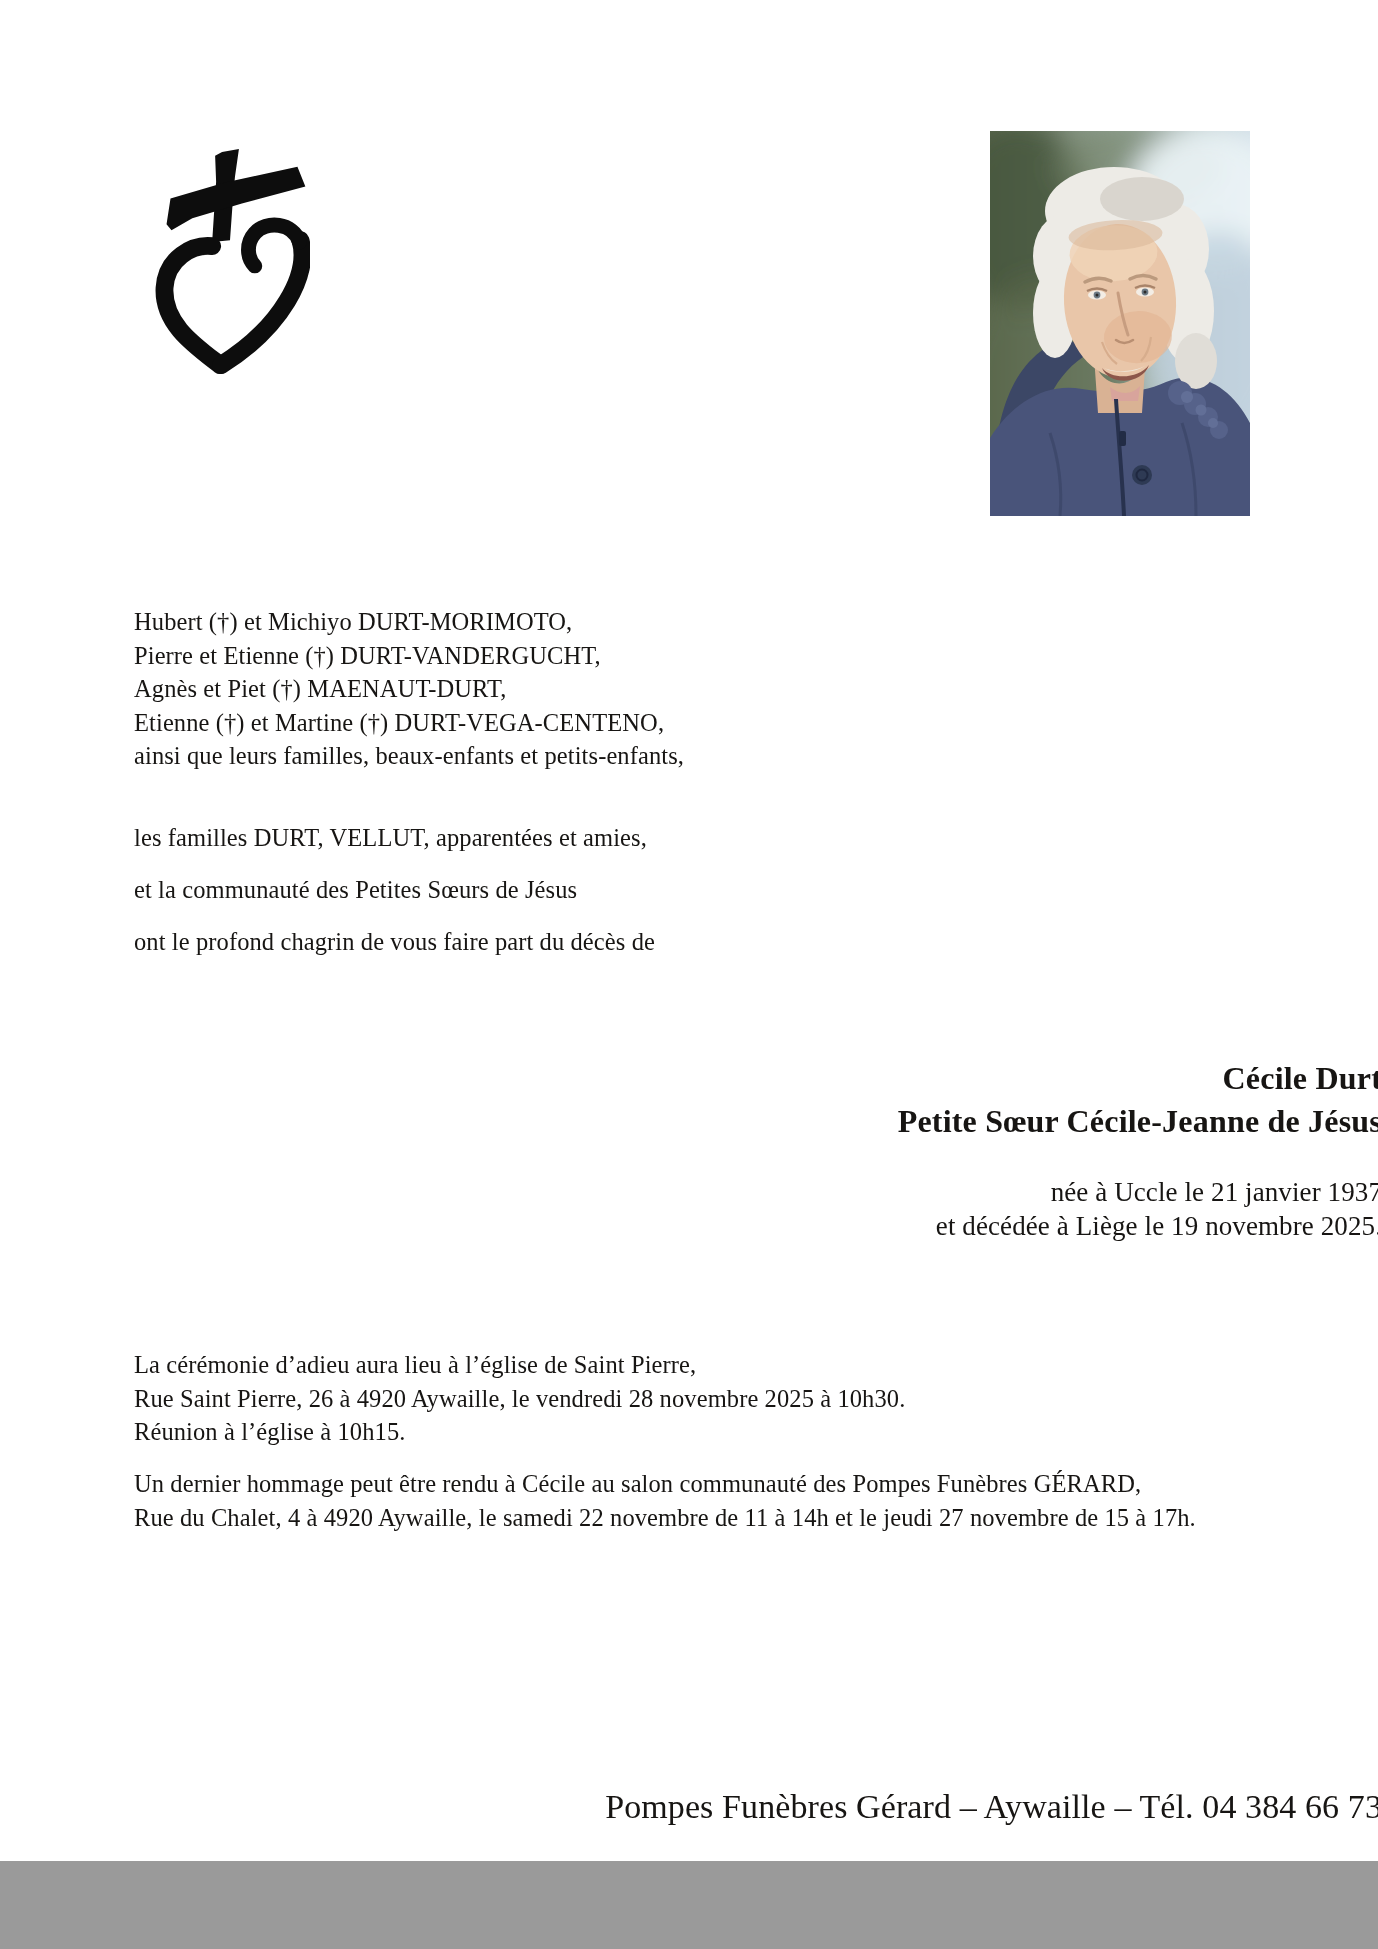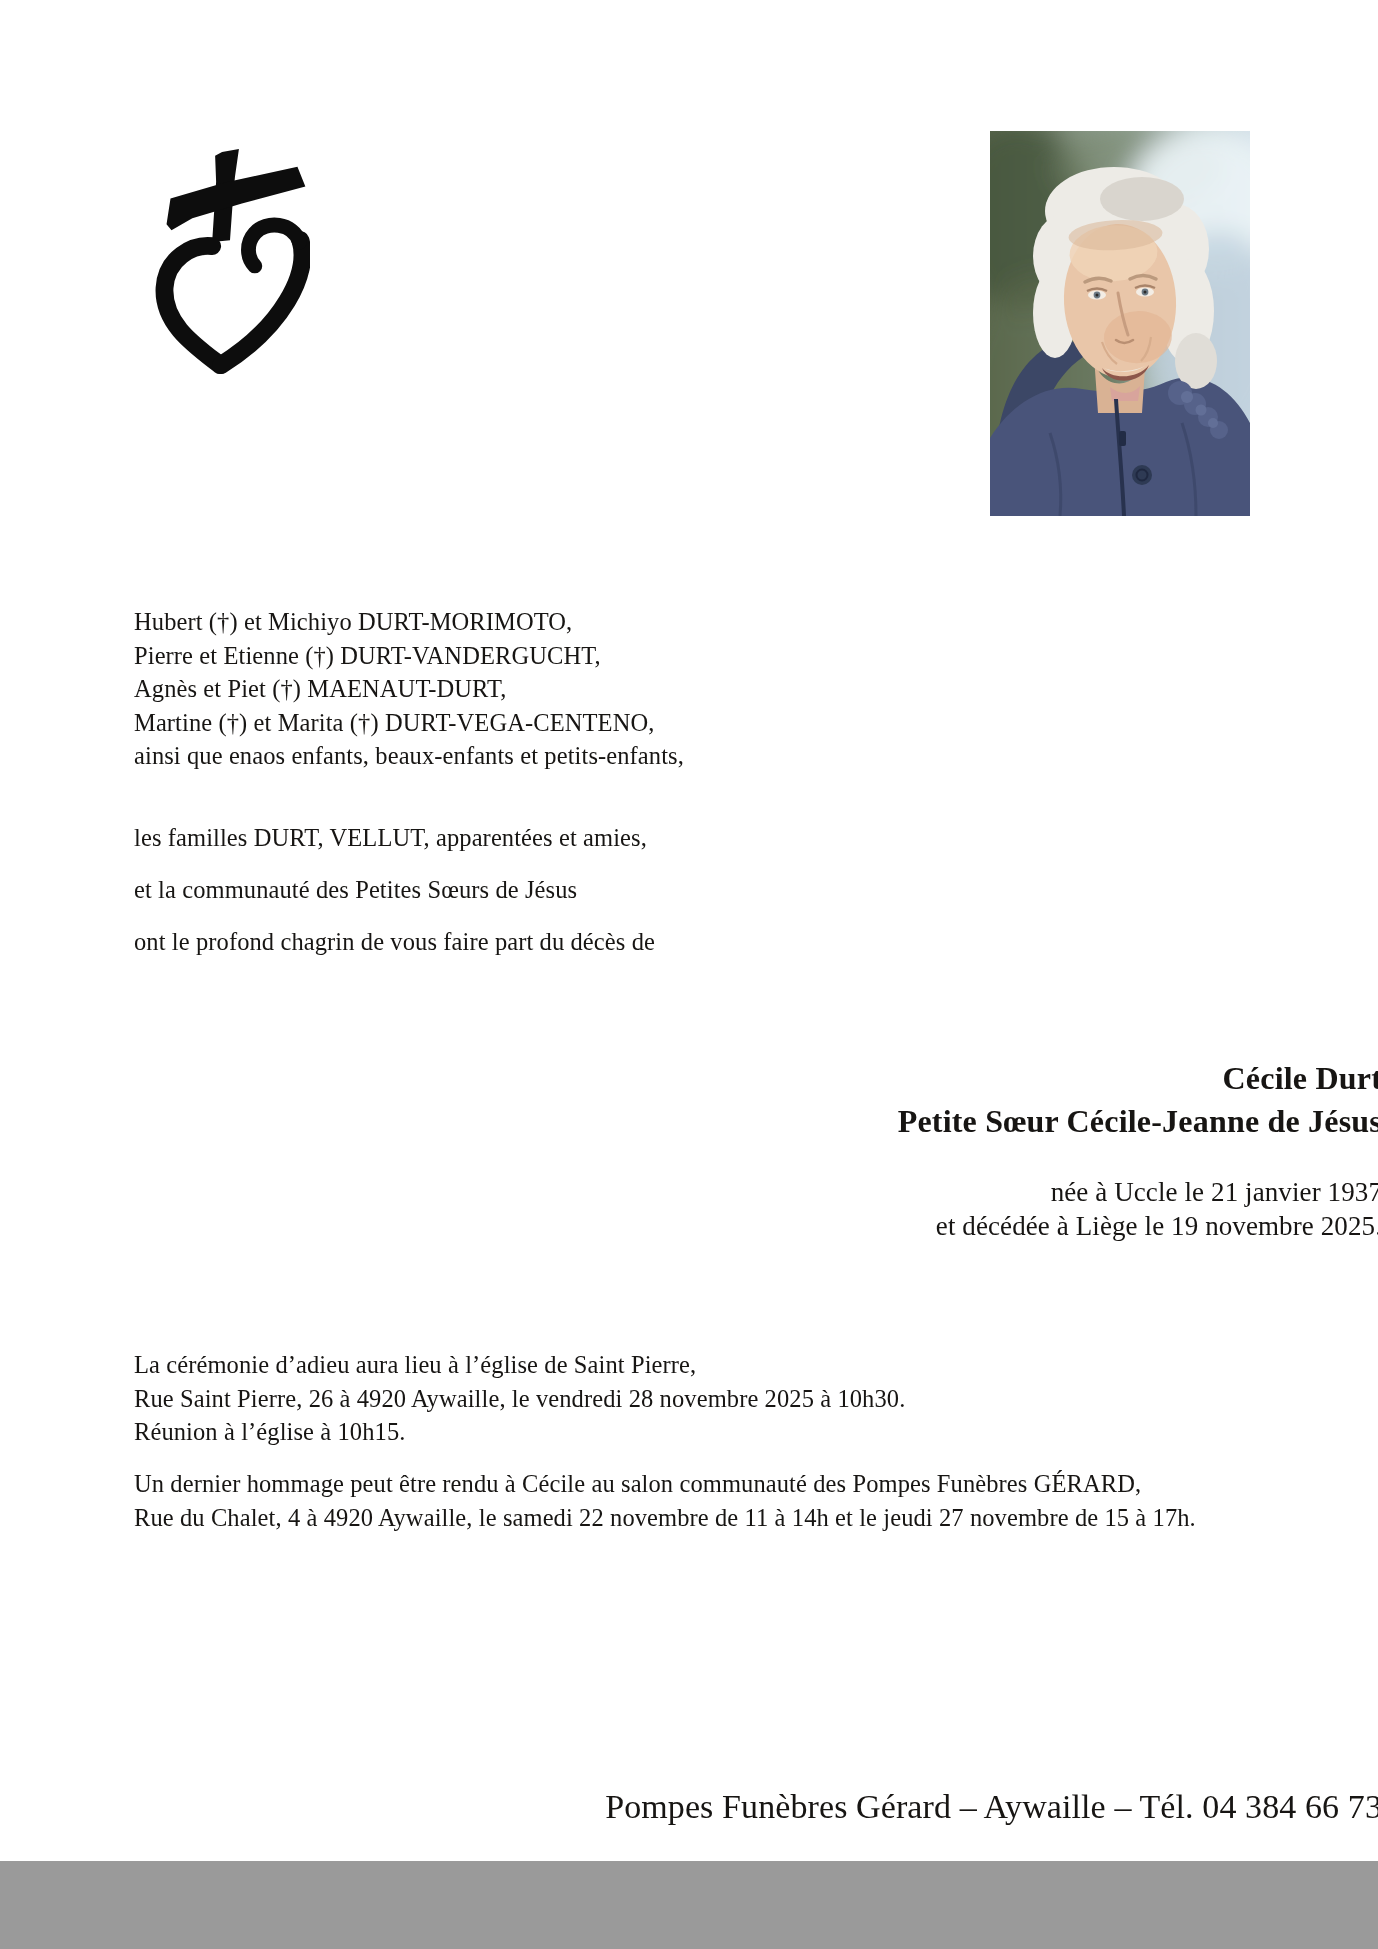--- a/index.html
+++ b/index.html
@@ -145,22 +145,22 @@
 
       <circle cx="152" cy="344" r="10" fill="#2e3a54"></circle>
       <circle cx="152" cy="344" r="5.5" fill="none" stroke="#1f2840" stroke-width="2"></circle>
     </svg>
   </div>
 
   <div class="abs textblock" style="left:134px;top:605px;">
     <div class="line">Hubert (†) et Michiyo DURT-MORIMOTO,</div>
     <div class="line">Pierre et Etienne (†) DURT-VANDERGUCHT,</div>
     <div class="line">Agnès et Piet (†) MAENAUT-DURT,</div>
-    <div class="line">Martine (†) et Marita (†) DURT-VEGA-CENTENO,</div>
-    <div class="line">ainsi que enaos enfants, beaux-enfants et petits-enfants,</div>
+    <div class="line">Etienne (†) et Martine (†) DURT-VEGA-CENTENO,</div>
+    <div class="line">ainsi que leurs familles, beaux-enfants et petits-enfants,</div>
   </div>
 
   <div class="abs textblock" style="left:134px;top:821px;">
     <div class="line">les familles DURT, VELLUT, apparentées et amies,</div>
   </div>
 
   <div class="abs textblock" style="left:134px;top:873px;">
     <div class="line">et la communauté des Petites Sœurs de Jésus</div>
   </div>
 

